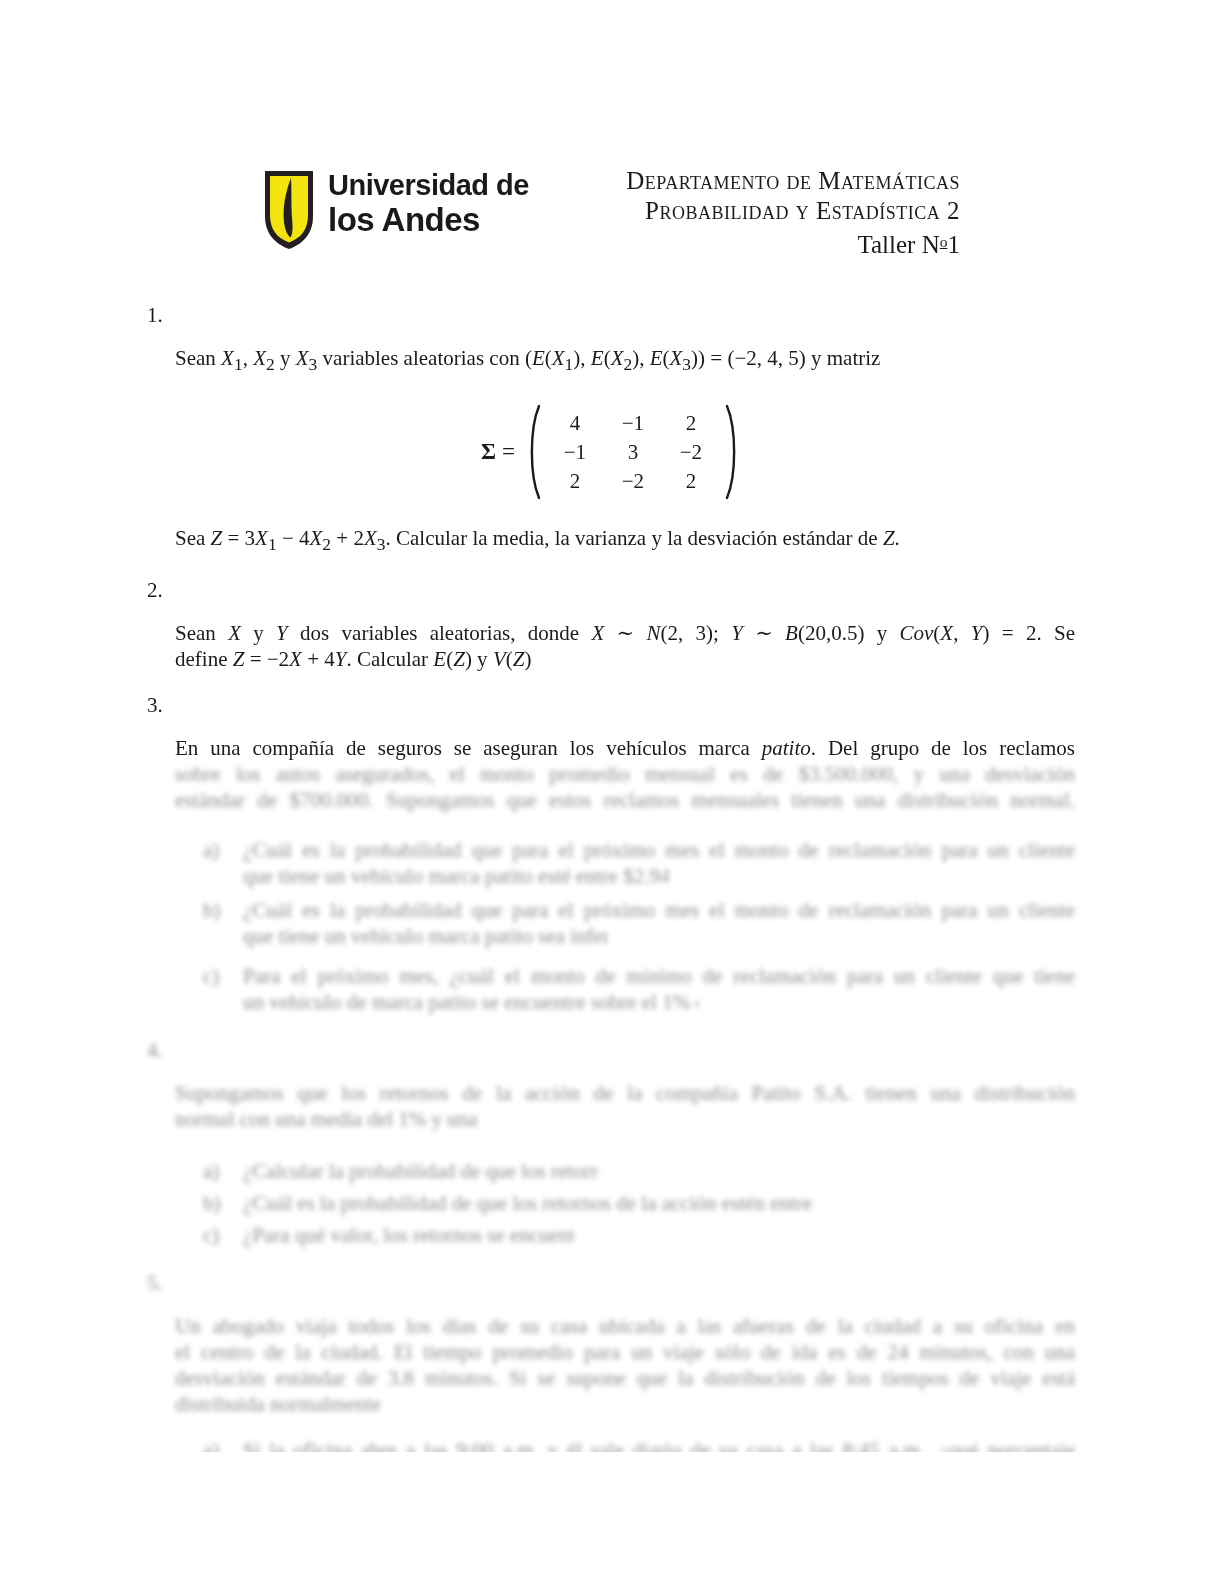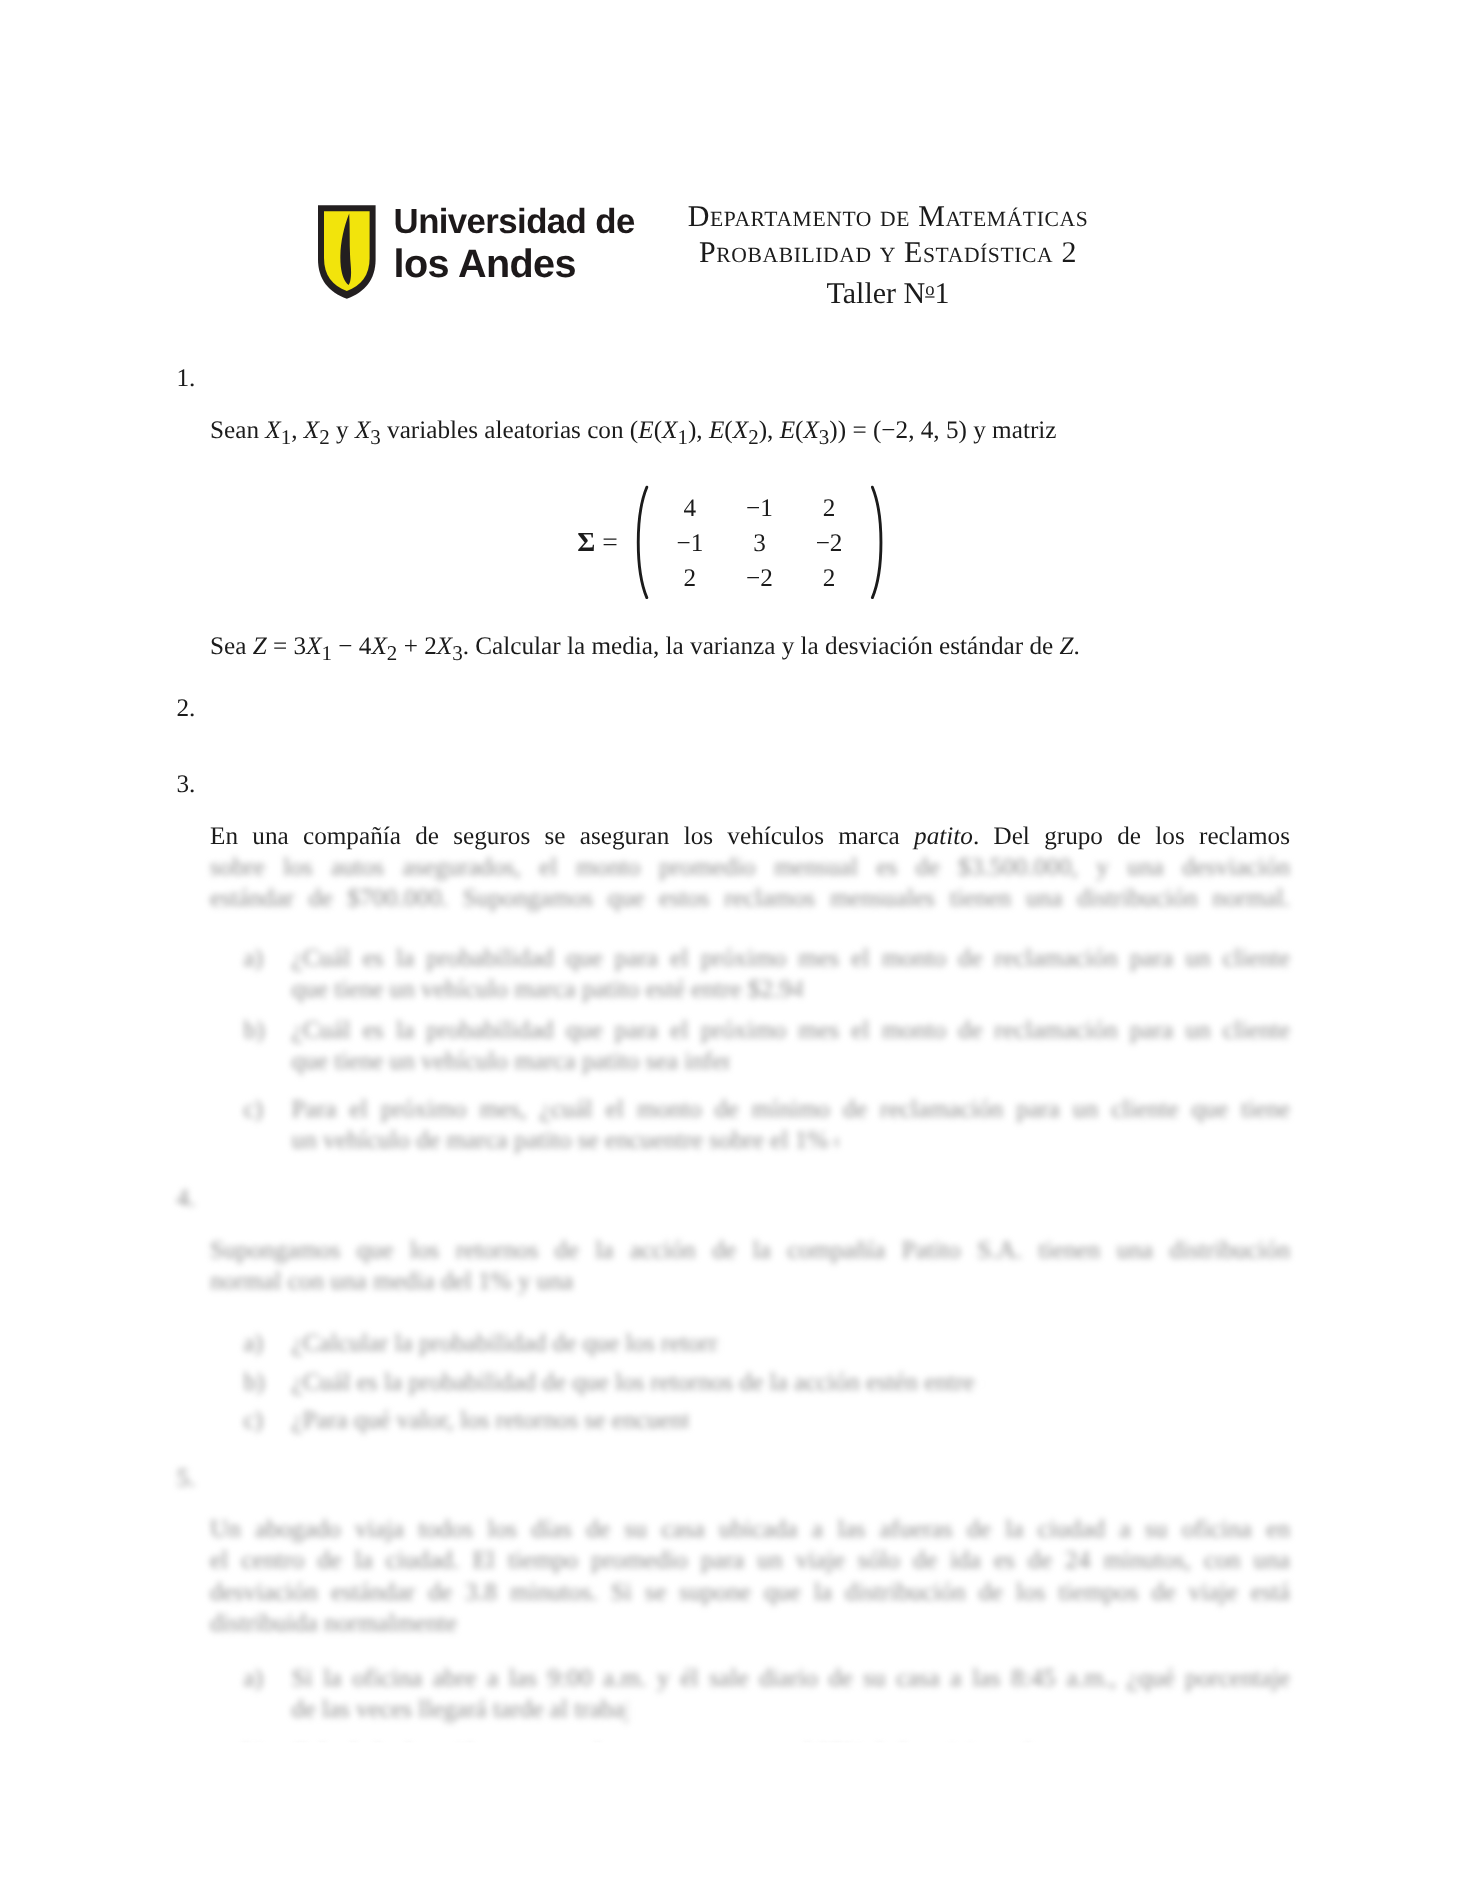--- a/index.html
+++ b/index.html
@@ -32,21 +32,21 @@
     padding-top: 2px;
   }
   .wordmark .wm1 { font-size: 29px; font-weight: 600; line-height: 30px; }
   .wordmark .wm2 { font-size: 33px; font-weight: 600; line-height: 40px; }
 
   .course-block {
     position: absolute;
     left: 520px;
     top: 166px;
     width: 440px;
-    text-align: center;
+    text-align: right;
     line-height: 30px;
   }
   .smallcaps {
     font-variant: small-caps;
     font-size: 25px;
     letter-spacing: 0.5px;
   }
   .ws-title { font-size: 25px; font-weight: normal; margin-top: 1px; }
   .ws-title .ord {
     font-size: 0.62em;
@@ -178,20 +178,22 @@
           <path d="M3 3 C 12.5 26, 12.5 72, 3 95" stroke="#1b1b1b" stroke-width="2.4" fill="none" stroke-linecap="round"></path>
         </svg>
       </div>
     </div>
 
     <div class="indented">Sea <i>Z</i> = 3<i>X</i><sub>1</sub> − 4<i>X</i><sub>2</sub> + 2<i>X</i><sub>3</sub>. Calcular la media, la varianza y la desviación estándar de <i>Z</i>.</div>
 
     <div class="item mt20">
       <span class="num">2.</span>
       <div class="ptext">
+        <div class="jl">Sean <i>X</i> y <i>Y</i> dos variables aleatorias, donde <i>X</i> ∼ <i>N</i>(2, 3); <i>Y</i> ∼ <i>B</i>(20,0.5) y <i>Cov</i>(<i>X</i>, <i>Y</i>) = 2. Se</div>
+        <div>define <i>Z</i> = −2<i>X</i> + 4<i>Y</i>. Calcular <i>E</i>(<i>Z</i>) y <i>V</i>(<i>Z</i>)</div>
       </div>
     </div>
 
     <div class="item mt20">
       <span class="num">3.</span>
       <div class="ptext">
         <div class="jl">En una compañía de seguros se aseguran los vehículos marca <i>patito</i>. Del grupo de los reclamos</div>
         <div class="jl blur">sobre los autos asegurados, el monto promedio mensual es de $3.500.000, y una desviación</div>
         <div class="jl blur">estándar de $700.000. Supongamos que estos reclamos mensuales tienen una distribución normal.</div>
       </div>

